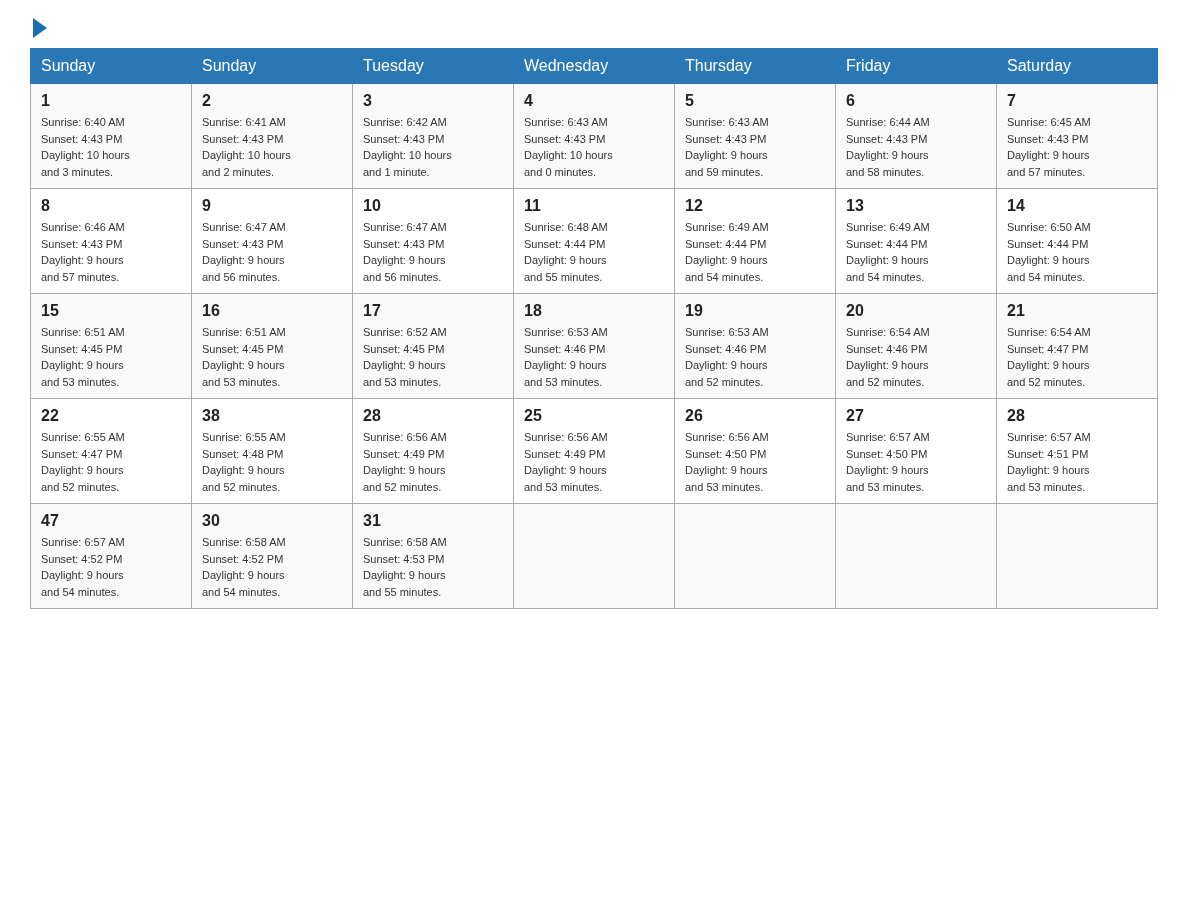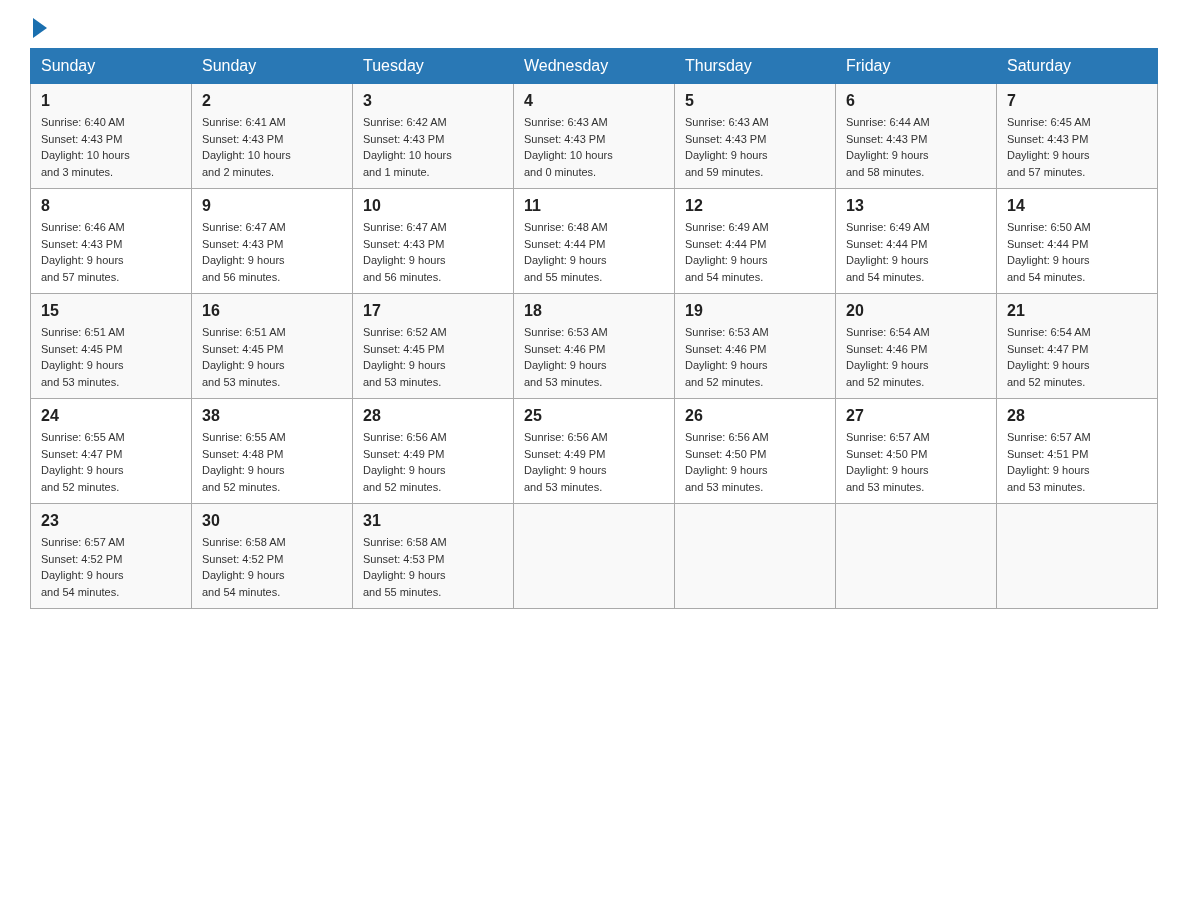--- a/index.html
+++ b/index.html
@@ -221,21 +221,21 @@
           <div class="day-number">20</div>
           <div class="day-info">Sunrise: 6:54 AM<br>Sunset: 4:46 PM<br>Daylight: 9 hours<br>and 52 minutes.</div>
         </td>
         <td>
           <div class="day-number">21</div>
           <div class="day-info">Sunrise: 6:54 AM<br>Sunset: 4:47 PM<br>Daylight: 9 hours<br>and 52 minutes.</div>
         </td>
       </tr>
       <tr>
         <td>
-          <div class="day-number">24</div>
+          <div class="day-number">22</div>
           <div class="day-info">Sunrise: 6:55 AM<br>Sunset: 4:47 PM<br>Daylight: 9 hours<br>and 52 minutes.</div>
         </td>
         <td>
           <div class="day-number">38</div>
           <div class="day-info">Sunrise: 6:55 AM<br>Sunset: 4:48 PM<br>Daylight: 9 hours<br>and 52 minutes.</div>
         </td>
         <td>
           <div class="day-number">28</div>
           <div class="day-info">Sunrise: 6:56 AM<br>Sunset: 4:49 PM<br>Daylight: 9 hours<br>and 52 minutes.</div>
         </td>
@@ -251,21 +251,21 @@
           <div class="day-number">27</div>
           <div class="day-info">Sunrise: 6:57 AM<br>Sunset: 4:50 PM<br>Daylight: 9 hours<br>and 53 minutes.</div>
         </td>
         <td>
           <div class="day-number">28</div>
           <div class="day-info">Sunrise: 6:57 AM<br>Sunset: 4:51 PM<br>Daylight: 9 hours<br>and 53 minutes.</div>
         </td>
       </tr>
       <tr class="last-row">
         <td>
-          <div class="day-number">23</div>
+          <div class="day-number">47</div>
           <div class="day-info">Sunrise: 6:57 AM<br>Sunset: 4:52 PM<br>Daylight: 9 hours<br>and 54 minutes.</div>
         </td>
         <td>
           <div class="day-number">30</div>
           <div class="day-info">Sunrise: 6:58 AM<br>Sunset: 4:52 PM<br>Daylight: 9 hours<br>and 54 minutes.</div>
         </td>
         <td>
           <div class="day-number">31</div>
           <div class="day-info">Sunrise: 6:58 AM<br>Sunset: 4:53 PM<br>Daylight: 9 hours<br>and 55 minutes.</div>
         </td>

